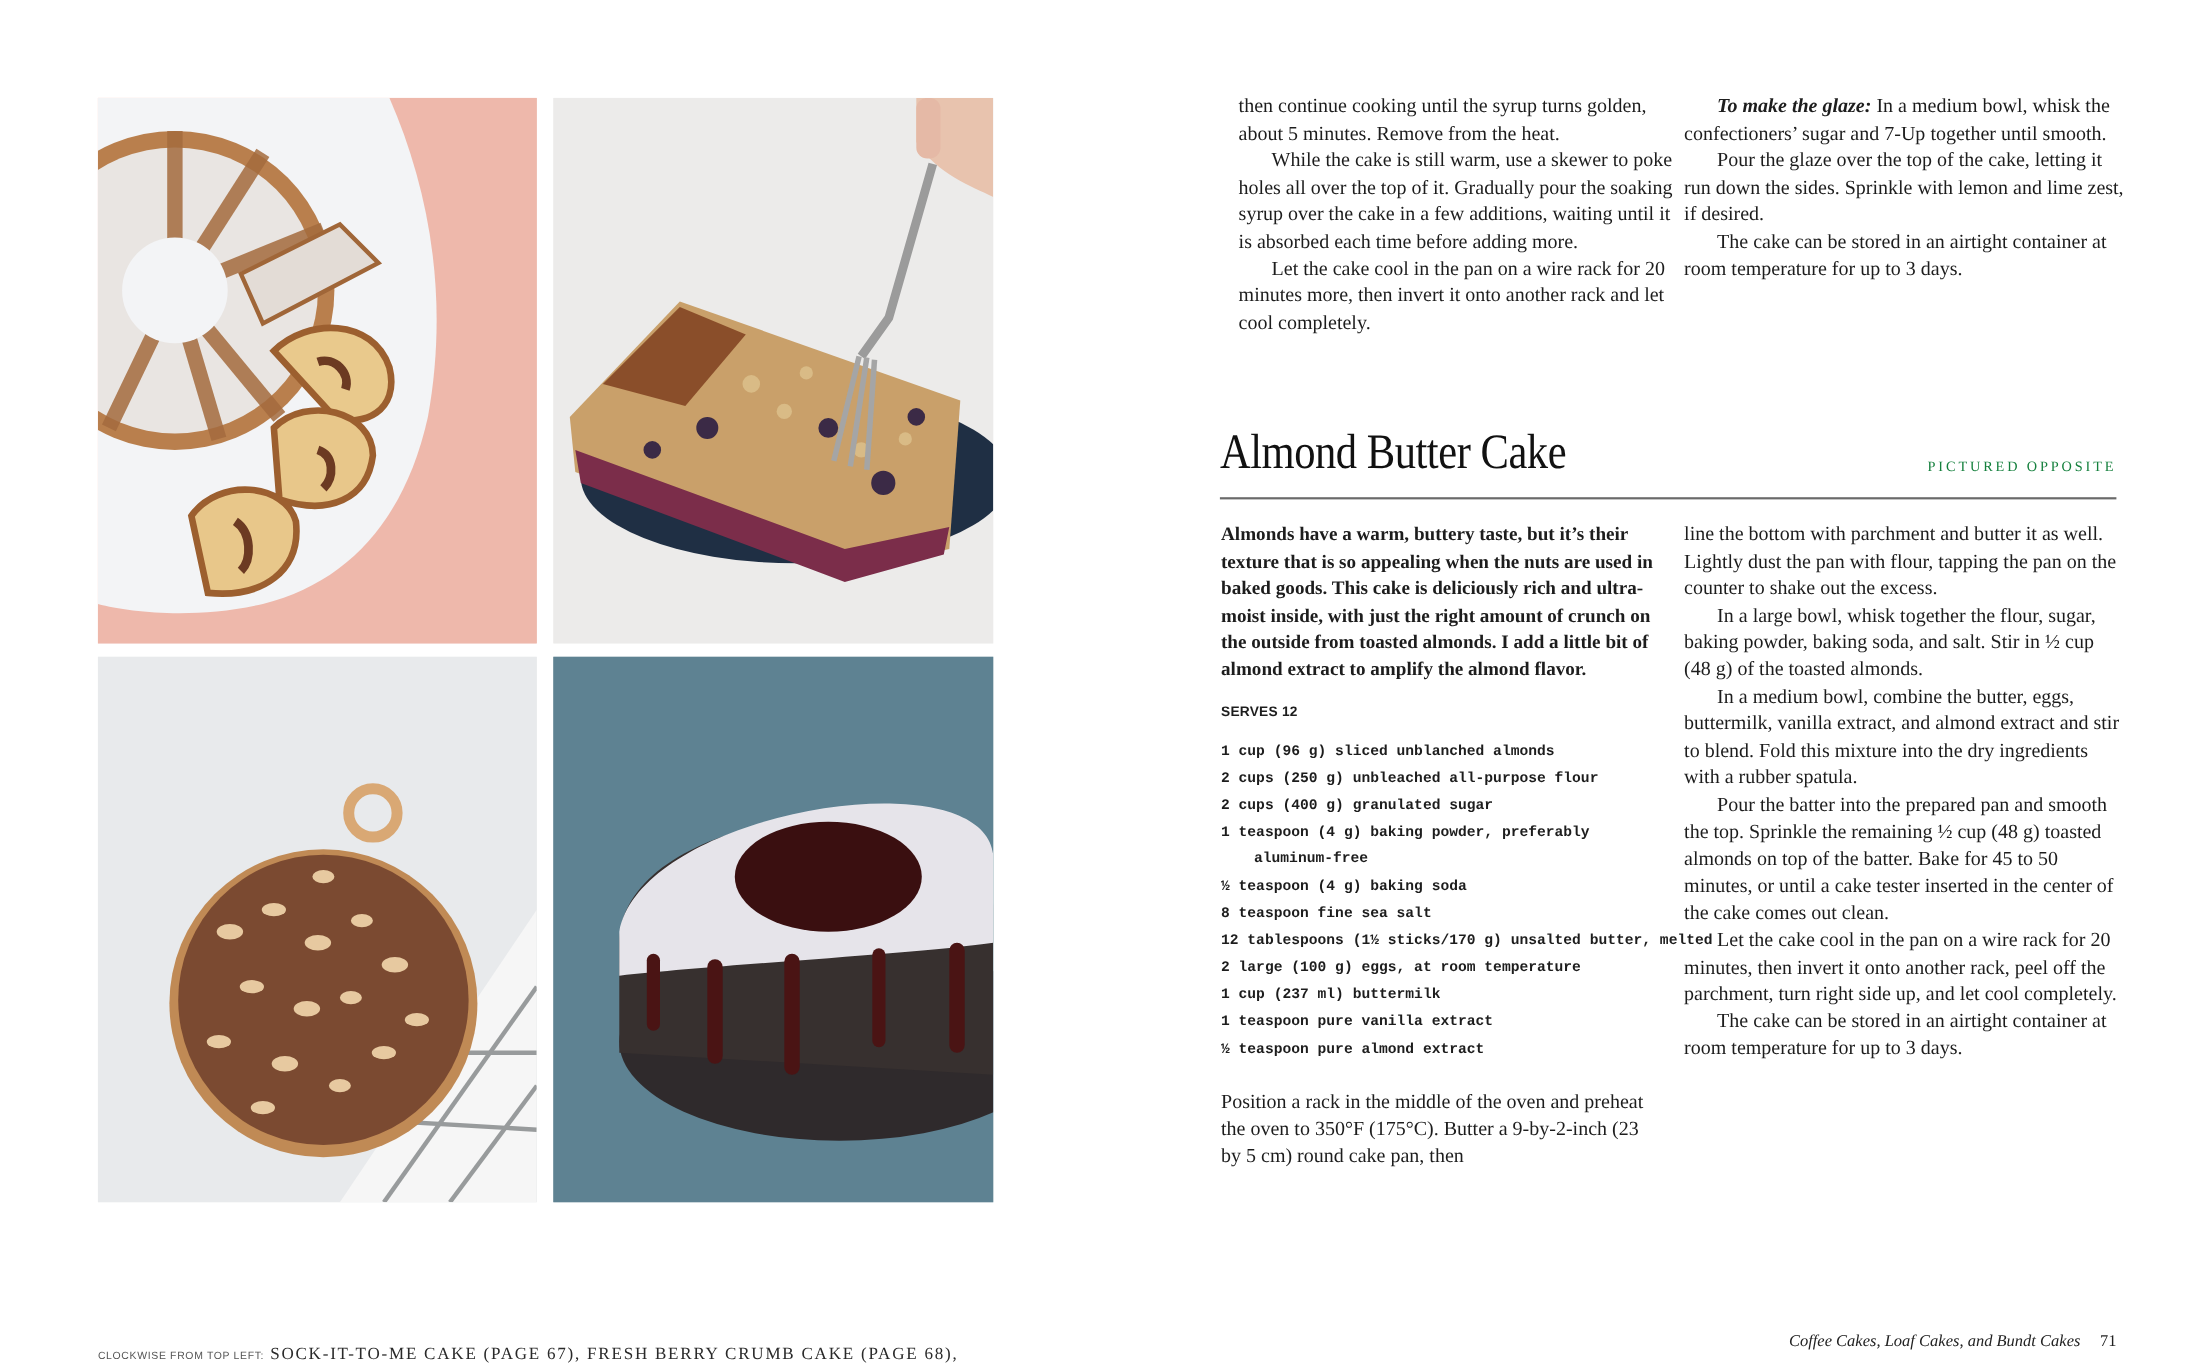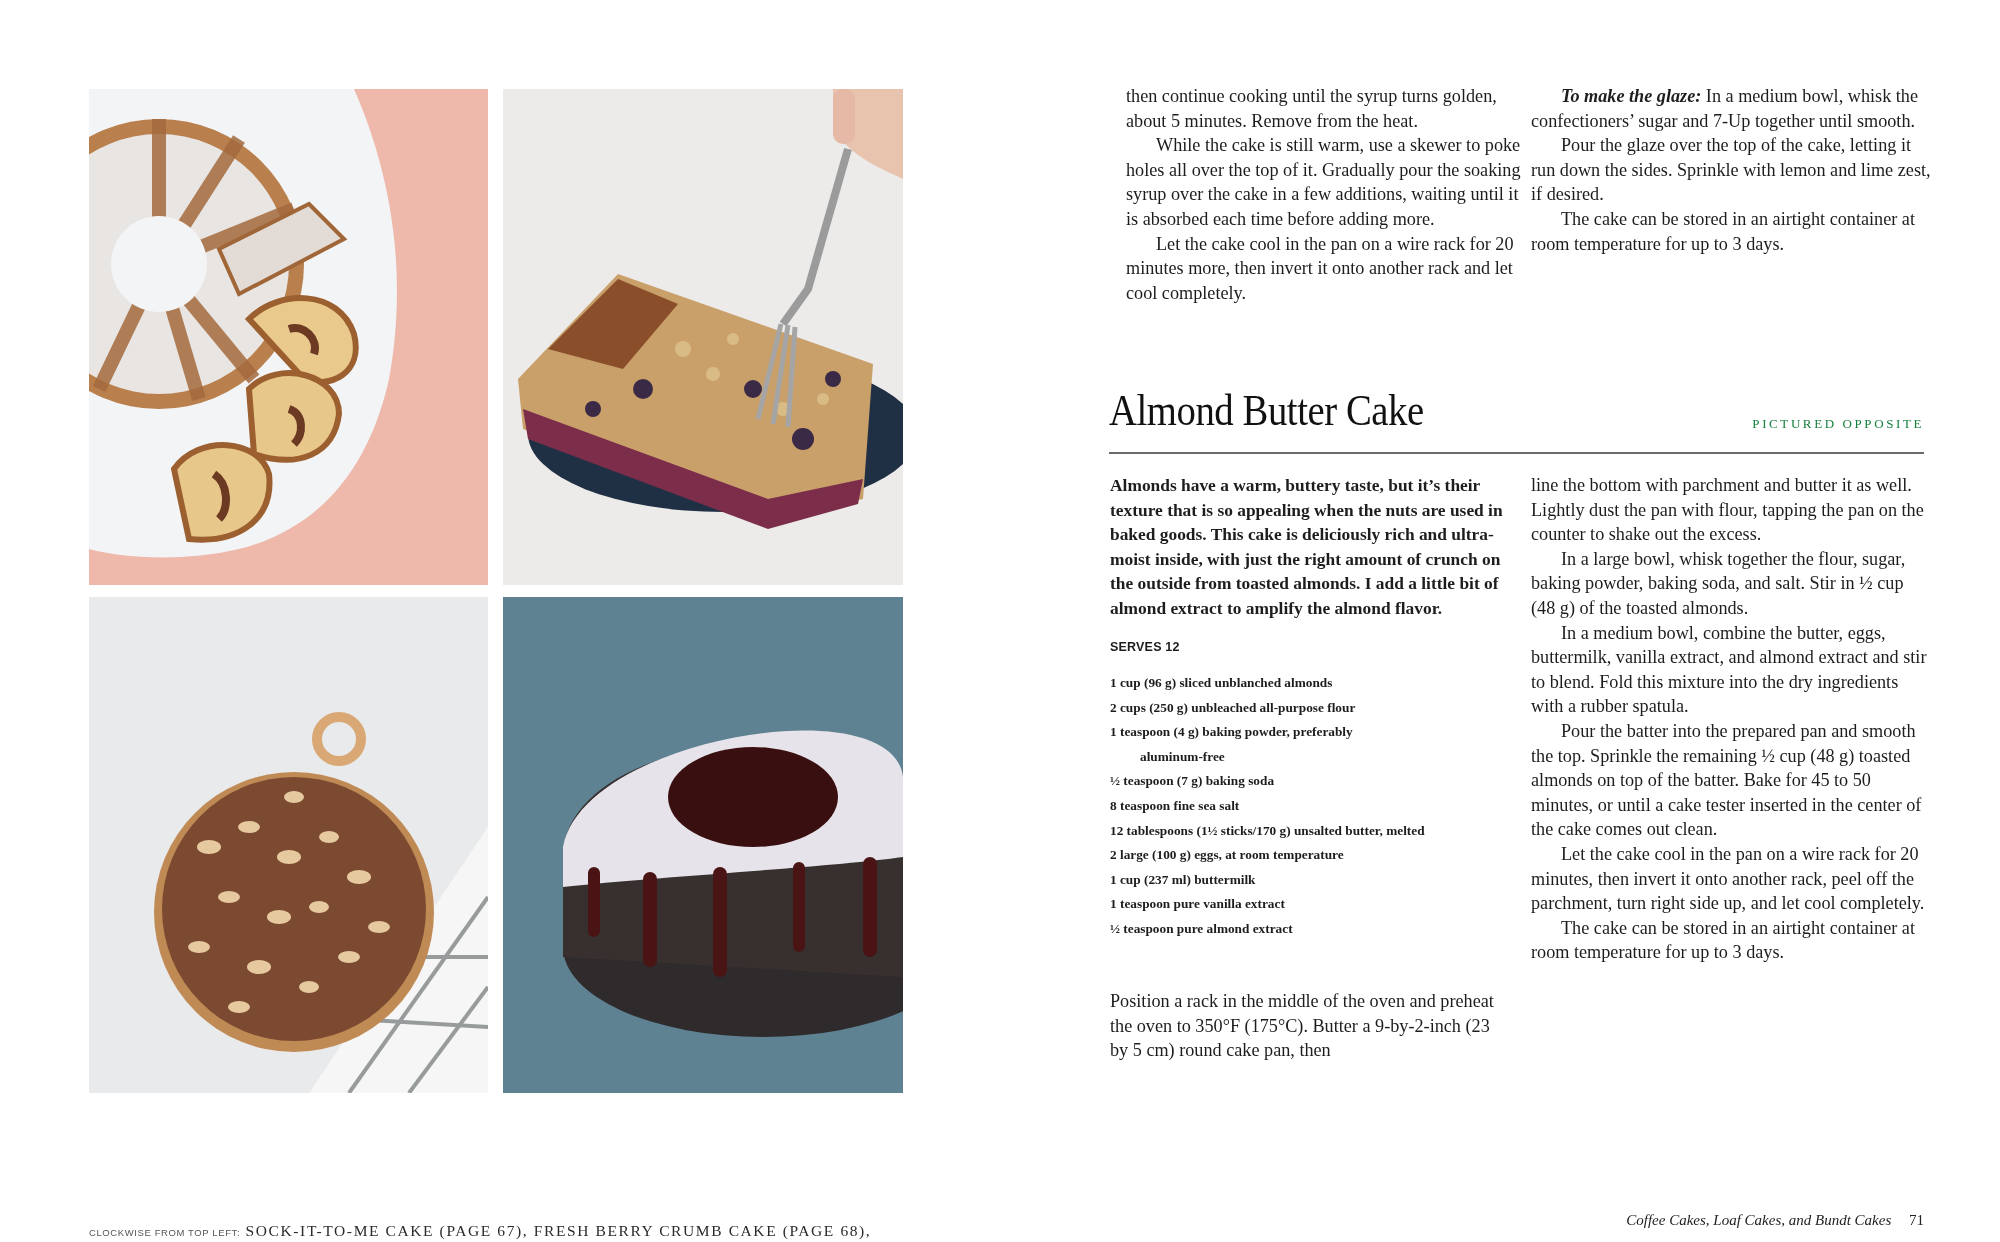--- a/index.html
+++ b/index.html
@@ -45,21 +45,21 @@
     .rule { position: absolute; left: 1109px; top: 452px; width: 815px; height: 2px; background: #6a6a6a; }
 
     #intro { left: 1110px; top: 473px; width: 400px; font-weight: bold; font-size: 17.4px; line-height: 24.6px; }
     .serves {
       position: absolute; left: 1110px; top: 640px;
       font-family: "Liberation Sans", "DejaVu Sans", sans-serif; font-weight: bold;
       font-size: 12.5px; letter-spacing: 0.2px; color: #1d1d1d;
     }
     .ingredients {
       position: absolute; left: 1110px; top: 671px; width: 420px;
-      font-family: Liberation Serif, serif; font-weight: bold;
+      font-family: Liberation Mono, monospace; font-weight: bold;
       font-size: 13.3px; line-height: 24.6px; color: #1d1d1d; margin: 0; padding: 0; list-style: none;
     }
     .ingredients li { white-space: nowrap; }
     .ingredients li .cont { display: block; padding-left: 30px; }
     #method-left { left: 1110px; top: 989px; width: 400px; }
     #method-right { left: 1531px; top: 473px; width: 400px; }
 
     .footer {
       position: absolute; right: 76px; top: 1212px;
       font-family: "Liberation Serif", "DejaVu Serif", serif; font-size: 15px; color: #222;
@@ -199,22 +199,23 @@
 
 <div class="col" id="intro">
   <p>Almonds have a warm, buttery taste, but it’s their texture that is so appealing when the nuts are used in baked goods. This cake is deliciously rich and ultra-moist inside, with just the right amount of crunch on the outside from toasted almonds. I add a little bit of almond extract to amplify the almond flavor.</p>
 </div>
 
 <div class="serves">SERVES 12</div>
 
 <ul class="ingredients">
   <li>1 cup (96 g) sliced unblanched almonds</li>
   <li>2 cups (250 g) unbleached all-purpose flour</li>
+  <li>2 cups (400 g) granulated sugar</li>
   <li><span>1 teaspoon (4 g) baking powder, preferably</span><span class="cont">aluminum-free</span></li>
-  <li>½ teaspoon (7 g) baking soda</li>
+  <li>½ teaspoon (4 g) baking soda</li>
   <li>8 teaspoon fine sea salt</li>
   <li>12 tablespoons (1½ sticks/170 g) unsalted butter, melted</li>
   <li>2 large (100 g) eggs, at room temperature</li>
   <li>1 cup (237 ml) buttermilk</li>
   <li>1 teaspoon pure vanilla extract</li>
   <li>½ teaspoon pure almond extract</li>
 </ul>
 
 <div class="col" id="method-left">
   <p>Position a rack in the middle of the oven and preheat the oven to 350°F (175°C). Butter a 9-by-2-inch (23 by 5 cm) round cake pan, then</p>

